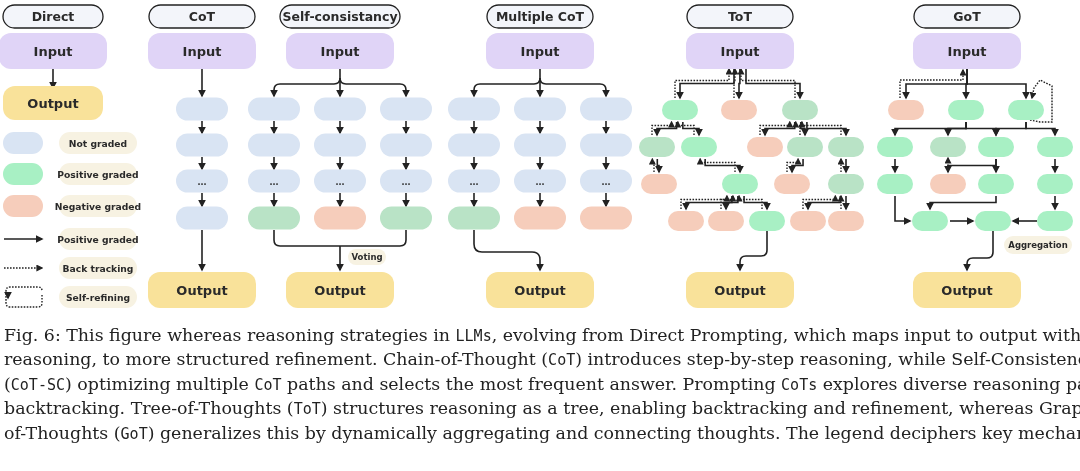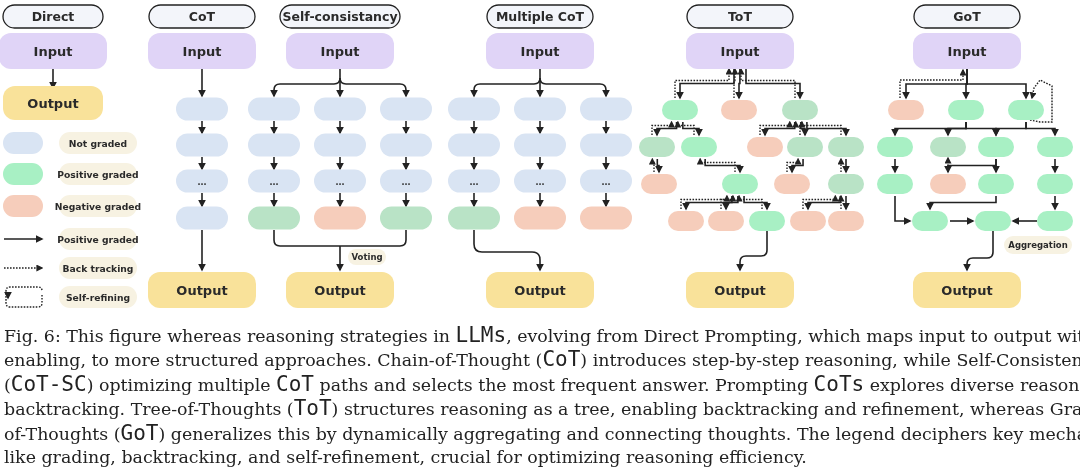--- a/index.html
+++ b/index.html
@@ -6,21 +6,21 @@
   body { width:1080px; height:471px; position:relative; overflow:hidden; }
   #diagram { position:absolute; left:0; top:0; width:1080px; height:320px; }
   .caption {
     position:absolute; left:4px; top:324px; width:1072px;
     font-family:"DejaVu Serif","Liberation Serif",serif;
     font-size:17.4px; line-height:23.4px; color:#222;
     text-align:justify;
   }
   .caption .line { display:block; white-space:nowrap; text-align-last:justify; }
   .caption .line.last { text-align-last:left; }
-  .mono { font-family:"DejaVu Sans Mono","Liberation Mono",monospace; font-size:21px; }
+  .mono { font-family:"DejaVu Sans Mono","Liberation Mono",monospace; font-size:15px; }
   svg text { font-family:"DejaVu Sans","Liberation Sans",sans-serif; font-weight:bold; }
 </style>
 </head>
 <body>
 
 <svg id="diagram" viewBox="0 0 1080 320" xmlns="http://www.w3.org/2000/svg">
   <defs>
     <marker id="ah" viewBox="0 0 10 10" refX="8" refY="5" markerWidth="5" markerHeight="5" orient="auto-start-reverse">
       <path d="M0,0 L10,5 L0,10 z" fill="#222"></path>
     </marker>
@@ -242,18 +242,17 @@
       <text x="740" y="290" text-anchor="middle" dominant-baseline="central" font-size="13" fill="#2a2a2a">Output</text>
       <text x="967" y="16.5" text-anchor="middle" dominant-baseline="central" font-size="12.5" fill="#2a2a2a">GoT</text>
       <text x="967" y="51" text-anchor="middle" dominant-baseline="central" font-size="13" fill="#2a2a2a">Input</text>
       <text x="1038" y="245" text-anchor="middle" dominant-baseline="central" font-size="8.5" fill="#2a2a2a">Aggregation</text>
       <text x="967" y="290" text-anchor="middle" dominant-baseline="central" font-size="13" fill="#2a2a2a">Output</text>
     </g>
 </svg>
 
 <div class="caption" id="caption">
     <span class="line"><span>Fig. 6: This figure whereas reasoning strategies in </span><span class="mono">LLMs</span><span>, evolving from Direct Prompting, which maps input to output without</span></span>
-    <span class="line"><span>enabling, to more structured approaches. Chain-of-Thought (</span><span class="mono">CoT</span><span>) introduces step-by-step reasoning, while Self-Consistency</span></span>
+    <span class="line"><span>reasoning, to more structured refinement. Chain-of-Thought (</span><span class="mono">CoT</span><span>) introduces step-by-step reasoning, while Self-Consistency</span></span>
     <span class="line"><span>(</span><span class="mono">CoT-SC</span><span>) optimizing multiple </span><span class="mono">CoT</span><span> paths and selects the most frequent answer. Prompting </span><span class="mono">CoTs</span><span> explores diverse reasoning paths</span></span>
     <span class="line"><span>backtracking. Tree-of-Thoughts (</span><span class="mono">ToT</span><span>) structures reasoning as a tree, enabling backtracking and refinement, whereas Graph-</span></span>
     <span class="line"><span>of-Thoughts (</span><span class="mono">GoT</span><span>) generalizes this by dynamically aggregating and connecting thoughts. The legend deciphers key mechanisms</span></span>
-    <span class="line last"><span>like grading, backtracking, and self-refinement, crucial for optimizing reasoning efficiency.</span></span>
   </div>
 
 </body></html>

